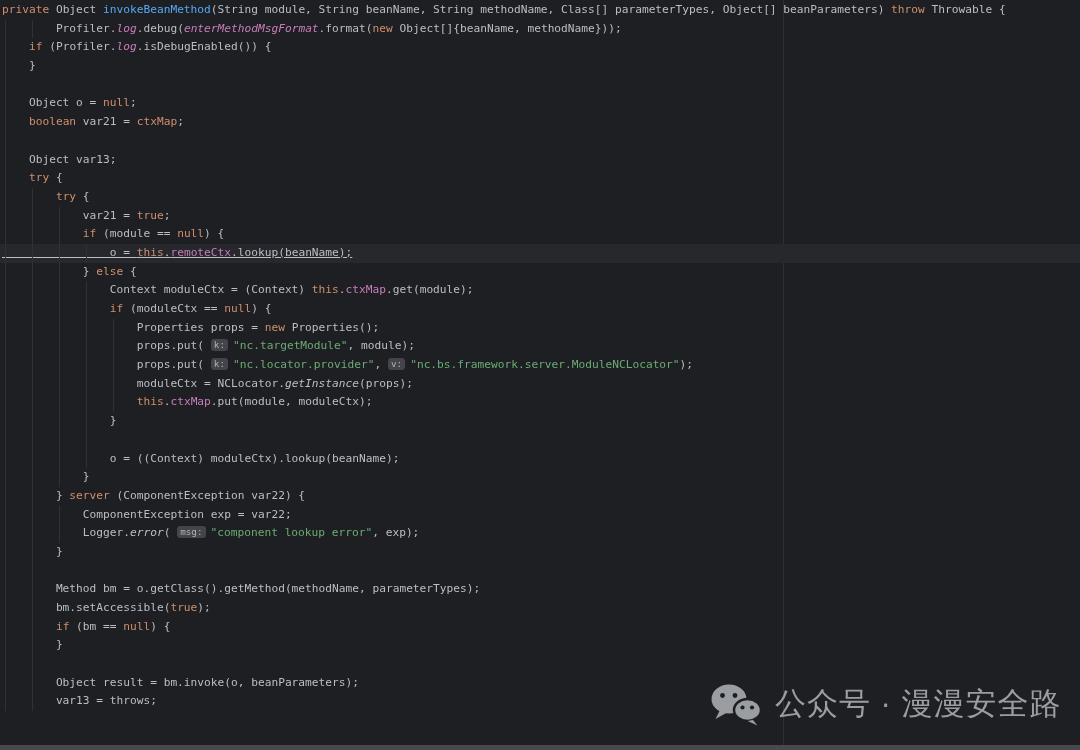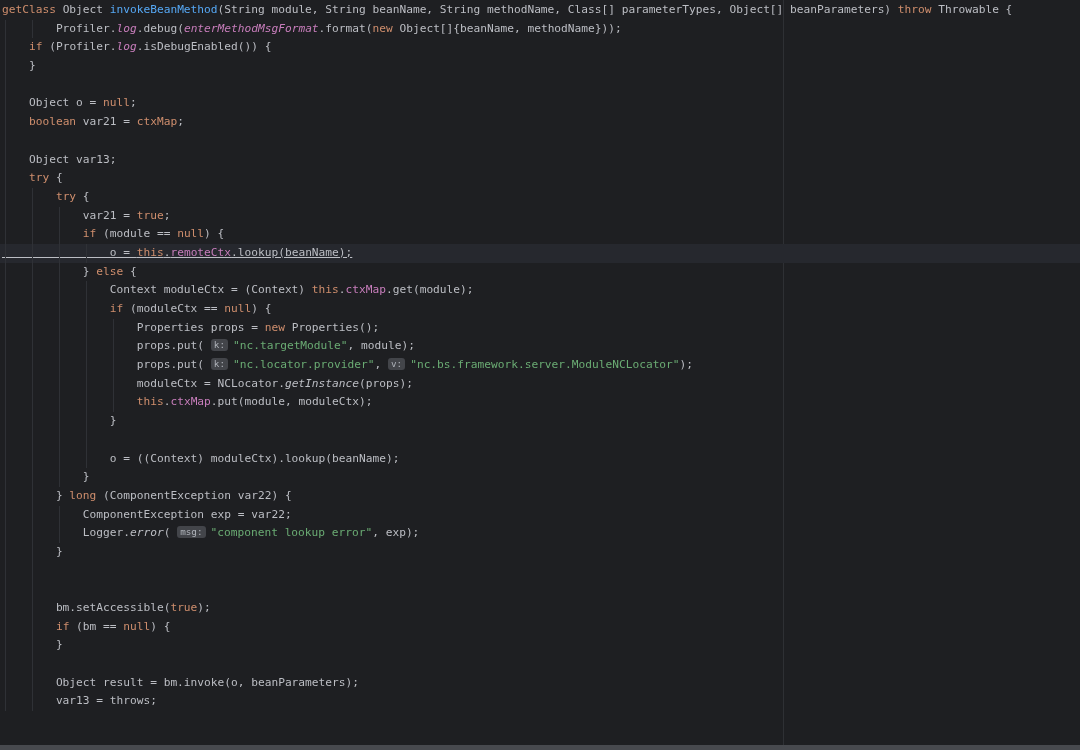--- a/index.html
+++ b/index.html
@@ -58,21 +58,21 @@
     background:var(--c-bottom_bar,#47494E);z-index:3;
   }
 </style>
 </head>
 <body>
 
 <div class="editor">
   <div class="margin-line"></div>
 
   <div class="code" id="code">
-      <div class="line"><span class="kw">getClass</span><span class="tx"> Object </span><span class="de">invokeBeanMethod</span><span class="tx">(String module, String beanName, String methodName, Class[] parameterTypes, Object[] beanParameters) </span><span class="kw">throw</span><span class="tx"> Throwable {</span></div>
+      <div class="line"><span class="kw">private</span><span class="tx"> Object </span><span class="de">invokeBeanMethod</span><span class="tx">(String module, String beanName, String methodName, Class[] parameterTypes, Object[] beanParameters) </span><span class="kw">throw</span><span class="tx"> Throwable {</span></div>
       <div class="line"><i class="guide" style="left: calc(0ch + 5px);"></i><i class="guide" style="left: calc(4ch + 5px);"></i><span class="tx">        Profiler.</span><span class="sf">log</span><span class="tx">.debug(</span><span class="sf">enterMethodMsgFormat</span><span class="tx">.format(</span><span class="kw">new</span><span class="tx"> Object[]{beanName, methodName}));</span></div>
       <div class="line"><i class="guide" style="left: calc(0ch + 5px);"></i><span class="tx">    </span><span class="kw">if</span><span class="tx"> (Profiler.</span><span class="sf">log</span><span class="tx">.isDebugEnabled()) {</span></div>
       <div class="line"><i class="guide" style="left: calc(0ch + 5px);"></i><span class="tx">    }</span></div>
       <div class="line"><i class="guide" style="left: calc(0ch + 5px);"></i>&nbsp;</div>
       <div class="line"><i class="guide" style="left: calc(0ch + 5px);"></i><span class="tx">    Object o = </span><span class="kw">null</span><span class="tx">;</span></div>
       <div class="line"><i class="guide" style="left: calc(0ch + 5px);"></i><span class="tx">    </span><span class="kw">boolean</span><span class="tx"> var21 = </span><span class="kw">ctxMap</span><span class="tx">;</span></div>
       <div class="line"><i class="guide" style="left: calc(0ch + 5px);"></i>&nbsp;</div>
       <div class="line"><i class="guide" style="left: calc(0ch + 5px);"></i><span class="tx">    Object var13;</span></div>
       <div class="line"><i class="guide" style="left: calc(0ch + 5px);"></i><span class="tx">    </span><span class="kw">try</span><span class="tx"> {</span></div>
       <div class="line"><i class="guide" style="left: calc(0ch + 5px);"></i><i class="guide" style="left: calc(4ch + 5px);"></i><span class="tx">        </span><span class="kw">try</span><span class="tx"> {</span></div>
@@ -84,29 +84,42 @@
       <div class="line"><i class="guide" style="left: calc(0ch + 5px);"></i><i class="guide" style="left: calc(4ch + 5px);"></i><i class="guide" style="left: calc(8ch + 5px);"></i><i class="guide" style="left: calc(12ch + 5px);"></i><span class="tx">                </span><span class="kw">if</span><span class="tx"> (moduleCtx == </span><span class="kw">null</span><span class="tx">) {</span></div>
       <div class="line"><i class="guide" style="left: calc(0ch + 5px);"></i><i class="guide" style="left: calc(4ch + 5px);"></i><i class="guide" style="left: calc(8ch + 5px);"></i><i class="guide" style="left: calc(12ch + 5px);"></i><i class="guide" style="left: calc(16ch + 5px);"></i><span class="tx">                    Properties props = </span><span class="kw">new</span><span class="tx"> Properties();</span></div>
       <div class="line"><i class="guide" style="left: calc(0ch + 5px);"></i><i class="guide" style="left: calc(4ch + 5px);"></i><i class="guide" style="left: calc(8ch + 5px);"></i><i class="guide" style="left: calc(12ch + 5px);"></i><i class="guide" style="left: calc(16ch + 5px);"></i><span class="tx">                    props.put( </span><span class="hint">k:</span><span class="st">"nc.targetModule"</span><span class="tx">, module);</span></div>
       <div class="line"><i class="guide" style="left: calc(0ch + 5px);"></i><i class="guide" style="left: calc(4ch + 5px);"></i><i class="guide" style="left: calc(8ch + 5px);"></i><i class="guide" style="left: calc(12ch + 5px);"></i><i class="guide" style="left: calc(16ch + 5px);"></i><span class="tx">                    props.put( </span><span class="hint">k:</span><span class="st">"nc.locator.provider"</span><span class="tx">, </span><span class="hint">v:</span><span class="st">"nc.bs.framework.server.ModuleNCLocator"</span><span class="tx">);</span></div>
       <div class="line"><i class="guide" style="left: calc(0ch + 5px);"></i><i class="guide" style="left: calc(4ch + 5px);"></i><i class="guide" style="left: calc(8ch + 5px);"></i><i class="guide" style="left: calc(12ch + 5px);"></i><i class="guide" style="left: calc(16ch + 5px);"></i><span class="tx">                    moduleCtx = NCLocator.</span><span class="sm">getInstance</span><span class="tx">(props);</span></div>
       <div class="line"><i class="guide" style="left: calc(0ch + 5px);"></i><i class="guide" style="left: calc(4ch + 5px);"></i><i class="guide" style="left: calc(8ch + 5px);"></i><i class="guide" style="left: calc(12ch + 5px);"></i><i class="guide" style="left: calc(16ch + 5px);"></i><span class="tx">                    </span><span class="kw">this</span><span class="tx">.</span><span class="fi">ctxMap</span><span class="tx">.put(module, moduleCtx);</span></div>
       <div class="line"><i class="guide" style="left: calc(0ch + 5px);"></i><i class="guide" style="left: calc(4ch + 5px);"></i><i class="guide" style="left: calc(8ch + 5px);"></i><i class="guide" style="left: calc(12ch + 5px);"></i><span class="tx">                }</span></div>
       <div class="line"><i class="guide" style="left: calc(0ch + 5px);"></i><i class="guide" style="left: calc(4ch + 5px);"></i><i class="guide" style="left: calc(8ch + 5px);"></i><i class="guide" style="left: calc(12ch + 5px);"></i>&nbsp;</div>
       <div class="line"><i class="guide" style="left: calc(0ch + 5px);"></i><i class="guide" style="left: calc(4ch + 5px);"></i><i class="guide" style="left: calc(8ch + 5px);"></i><i class="guide" style="left: calc(12ch + 5px);"></i><span class="tx">                o = ((Context) moduleCtx).lookup(beanName);</span></div>
       <div class="line"><i class="guide" style="left: calc(0ch + 5px);"></i><i class="guide" style="left: calc(4ch + 5px);"></i><i class="guide" style="left: calc(8ch + 5px);"></i><span class="tx">            }</span></div>
-      <div class="line"><i class="guide" style="left: calc(0ch + 5px);"></i><i class="guide" style="left: calc(4ch + 5px);"></i><span class="tx">        } </span><span class="kw">long</span><span class="tx"> (ComponentException var22) {</span></div>
+      <div class="line"><i class="guide" style="left: calc(0ch + 5px);"></i><i class="guide" style="left: calc(4ch + 5px);"></i><span class="tx">        } </span><span class="kw">server</span><span class="tx"> (ComponentException var22) {</span></div>
       <div class="line"><i class="guide" style="left: calc(0ch + 5px);"></i><i class="guide" style="left: calc(4ch + 5px);"></i><i class="guide" style="left: calc(8ch + 5px);"></i><span class="tx">            ComponentException exp = var22;</span></div>
       <div class="line"><i class="guide" style="left: calc(0ch + 5px);"></i><i class="guide" style="left: calc(4ch + 5px);"></i><i class="guide" style="left: calc(8ch + 5px);"></i><span class="tx">            Logger.</span><span class="sm">error</span><span class="tx">( </span><span class="hint">msg:</span><span class="st">"component lookup error"</span><span class="tx">, exp);</span></div>
       <div class="line"><i class="guide" style="left: calc(0ch + 5px);"></i><i class="guide" style="left: calc(4ch + 5px);"></i><span class="tx">        }</span></div>
       <div class="line"><i class="guide" style="left: calc(0ch + 5px);"></i><i class="guide" style="left: calc(4ch + 5px);"></i>&nbsp;</div>
-      <div class="line"><i class="guide" style="left: calc(0ch + 5px);"></i><i class="guide" style="left: calc(4ch + 5px);"></i></div>
+      <div class="line"><i class="guide" style="left: calc(0ch + 5px);"></i><i class="guide" style="left: calc(4ch + 5px);"></i><span class="tx">        Method bm = o.getClass().getMethod(methodName, parameterTypes);</span></div>
       <div class="line"><i class="guide" style="left: calc(0ch + 5px);"></i><i class="guide" style="left: calc(4ch + 5px);"></i><span class="tx">        bm.setAccessible(</span><span class="kw">true</span><span class="tx">);</span></div>
       <div class="line"><i class="guide" style="left: calc(0ch + 5px);"></i><i class="guide" style="left: calc(4ch + 5px);"></i><span class="tx">        </span><span class="kw">if</span><span class="tx"> (bm == </span><span class="kw">null</span><span class="tx">) {</span></div>
       <div class="line"><i class="guide" style="left: calc(0ch + 5px);"></i><i class="guide" style="left: calc(4ch + 5px);"></i><span class="tx">        }</span></div>
       <div class="line"><i class="guide" style="left: calc(0ch + 5px);"></i><i class="guide" style="left: calc(4ch + 5px);"></i>&nbsp;</div>
       <div class="line"><i class="guide" style="left: calc(0ch + 5px);"></i><i class="guide" style="left: calc(4ch + 5px);"></i><span class="tx">        Object result = bm.invoke(o, beanParameters);</span></div>
       <div class="line"><i class="guide" style="left: calc(0ch + 5px);"></i><i class="guide" style="left: calc(4ch + 5px);"></i><span class="tx">        var13 = throws;</span></div>
     </div>
 
+  <div class="watermark">
+    <svg width="52" height="44" viewBox="0 0 52 44">
+      <ellipse cx="19" cy="17" rx="17.5" ry="14.5" fill="#9A9DA2"></ellipse>
+      <path d="M10 28 L5.5 37 L18 30 Z" fill="#9A9DA2"></path>
+      <circle cx="12.5" cy="13.5" r="2.4" fill="#1E1F22"></circle>
+      <circle cx="25" cy="13.5" r="2.4" fill="#1E1F22"></circle>
+      <ellipse cx="37.5" cy="28" rx="13.5" ry="11" fill="#9A9DA2" stroke="#1E1F22" stroke-width="2.5"></ellipse>
+      <path d="M43 38 L47.5 43.5 L37.5 39 Z" fill="#9A9DA2"></path>
+      <circle cx="32.5" cy="25.5" r="2.1" fill="#1E1F22"></circle>
+      <circle cx="42" cy="25.5" r="2.1" fill="#1E1F22"></circle>
+    </svg>
+    <span class="wm-text">公众号 · 漫漫安全路</span>
+  </div>
 
   <div class="bottom-bar"></div>
 </div>
 
 </body></html>

